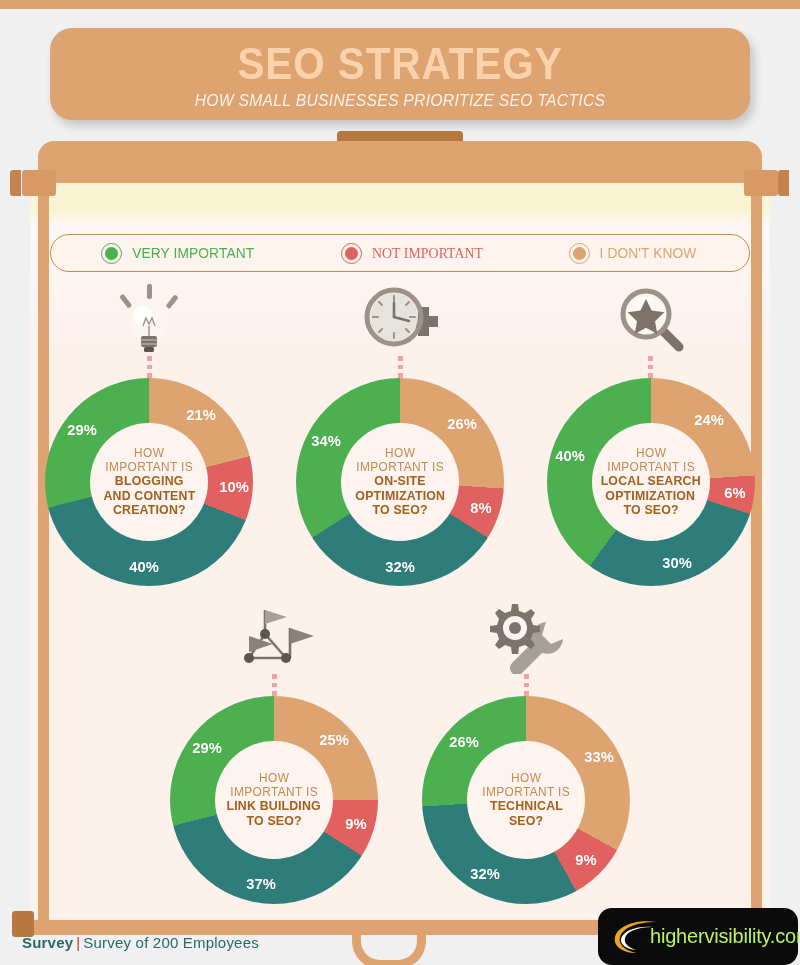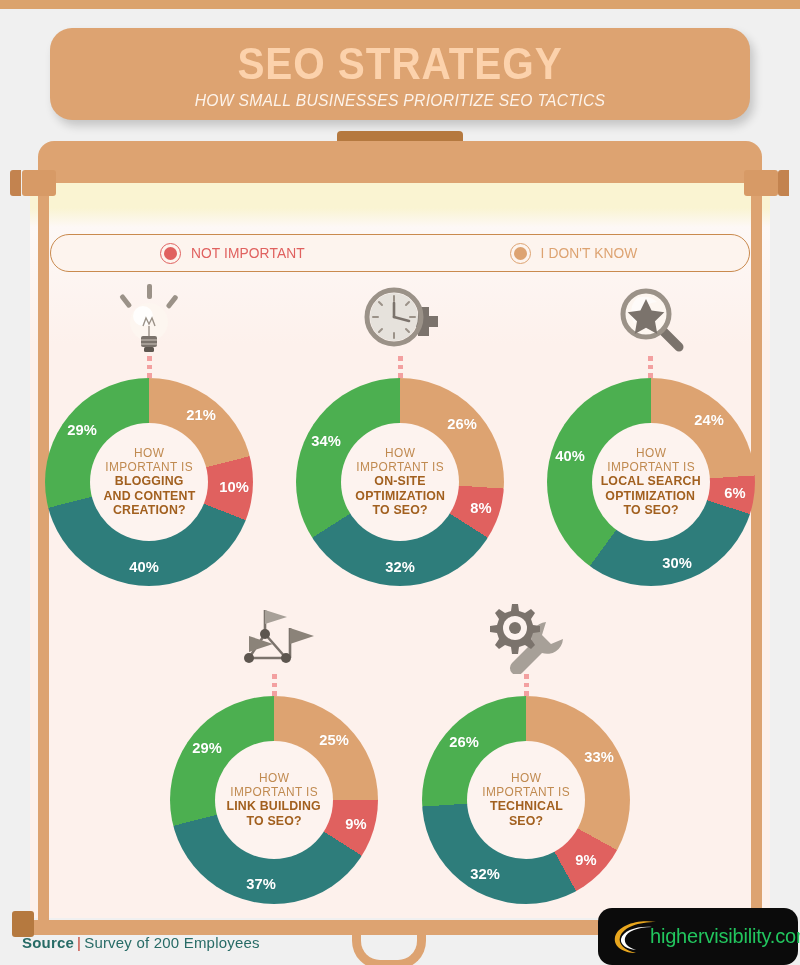--- a/index.html
+++ b/index.html
@@ -100,21 +100,21 @@
 
   
   .footer-src{position:absolute;left:22px;top:934px;font-size:15px;color:#276b66;letter-spacing:.2px;}
   .footer-src b{font-weight:bold;}
   .footer-src .bar{color:#c0392b;margin:0 3px;}
   .logo{
     position:absolute;left:598px;top:908px;width:200px;height:57px;
     background:#0b0b0b;border-radius:14px;display:flex;align-items:center;
   }
   .logo-text{font-size:20px;color:#ffffff;letter-spacing:-.2px;margin-left:52px;}
-  .logo-text span{color:#22c55e;margin-top:45px;}
+  .logo-text span{color:#bef264;margin-top:45px;}
   .logo-swoosh{position:absolute;left:14px;top:11px;}
 </style>
 </head>
 <body>
 
 <div class="top-strip"></div>
 
 <div class="title-banner">
   <div class="title-main">SEO STRATEGY</div>
   <div class="title-sub">HOW SMALL BUSINESSES PRIORITIZE SEO TACTICS</div>
@@ -124,21 +124,27 @@
 <div class="board-top"></div>
 <div class="board-panel"></div>
 <div class="post left"></div>
 <div class="post right"></div>
 <div class="post-cap-dark left"></div>
 <div class="post-cap left"></div>
 <div class="post-cap-dark right"></div>
 <div class="post-cap right"></div>
 
 <div class="legend" id="legend">
-    <div class="legend-item" style="color: rgb(224, 97, 95);">
+    <div class="legend-item" style="color: rgb(76, 175, 80);">
+      <span class="legend-ring">
+        <span class="legend-dot"></span>
+      </span>
+      <span class="legend-label">VERY IMPORTANT</span>
+    </div>
+    <div class="legend-item" style="color: rgb(224, 97, 95); font-family: Liberation Serif, serif;">
       <span class="legend-ring">
         <span class="legend-dot"></span>
       </span>
       <span class="legend-label">NOT  IMPORTANT</span>
     </div>
     <div class="legend-item" style="color: rgb(221, 163, 113);">
       <span class="legend-ring">
         <span class="legend-dot"></span>
       </span>
       <span class="legend-label">I DON'T KNOW</span>
@@ -320,21 +326,21 @@
       </div>
     </div>
 </div>
 
 <div class="base-bar"></div>
 <div class="base-foot left"></div>
 <div class="base-foot right"></div>
 <div class="base-hook"></div>
 
 <div class="footer-src">
-  <b>Source</b><span class="bar">|</span><span>Survey of 200 Employees</span>
+  <b>Survey</b><span class="bar">|</span><span>Survey of 200 Employees</span>
 </div>
 
 <div class="logo">
   <svg class="logo-swoosh" width="46" height="36" viewBox="0 0 46 36">
     <path d="M44 3 C26 0 6 6 3 18 C1 28 12 34 24 34 C12 31 6 25 8 18 C11 8 27 3 44 3 Z" fill="#e8a61e"></path>
     <path d="M40 8 C24 7 11 12 9 20 C8 26 15 30 24 31 C15 28 12 24 13 19 C15 12 26 8 40 8 Z" fill="#ffffff"></path>
   </svg>
   <div class="logo-text"><span id="logo-name-slot">highervisibility</span><span>.com</span></div>
 </div>
 

